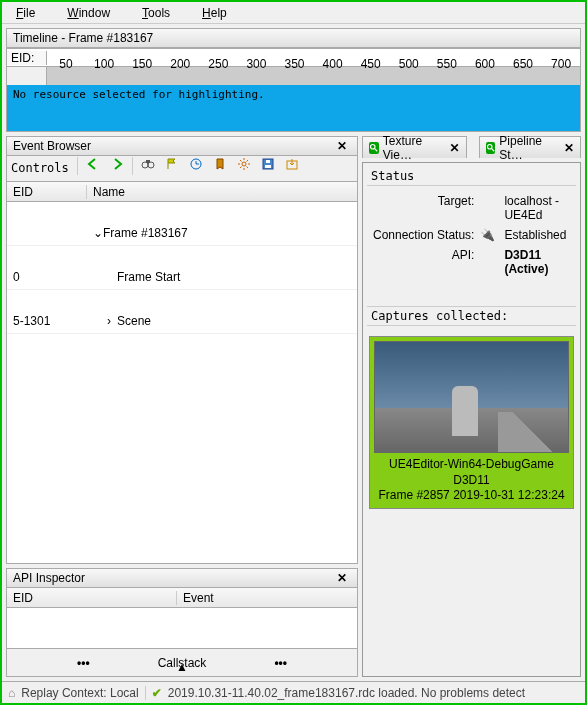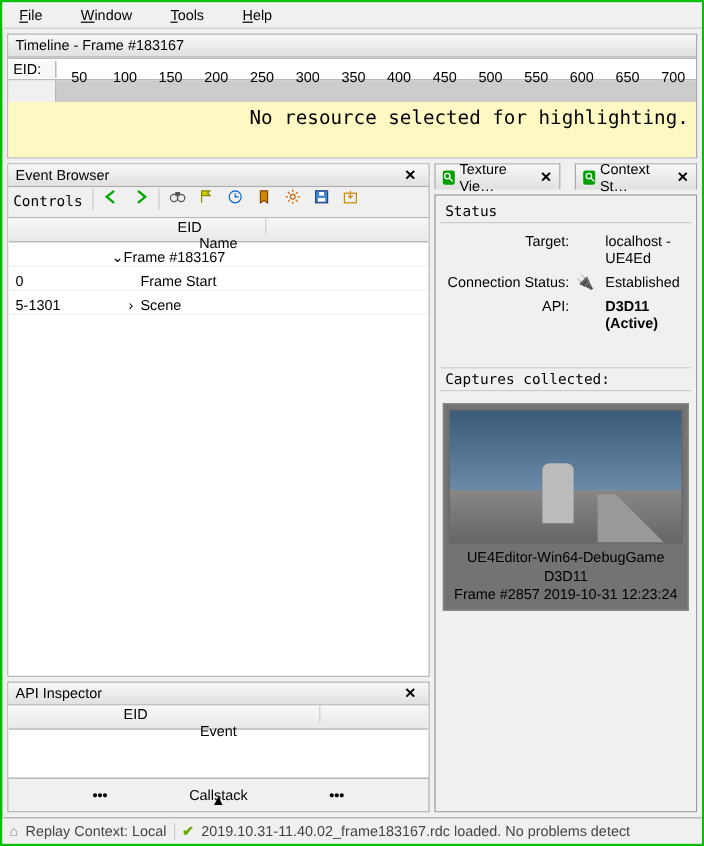--- a/index.html
+++ b/index.html
@@ -23,57 +23,57 @@
 
 .timeline { }
 .timeline-body { background:#fff; border-top:1px solid #aaa; }
 .tl-row1 { display:flex; align-items:center; border-bottom:1px solid #aaa; height:18px; font-family:monospace; font-size:11px; }
 .tl-row1 .eid { border-right:1px solid #aaa; padding:0 4px; width:40px; background:#f8f8f8; }
 .tl-ticks { flex:1; display:flex; position:relative; }
 .tl-ticks span { flex:1; text-align:center;margin-top:12px; }
 .tl-row2 { display:flex; align-items:center; height:18px; background:#ccc; font-family:monospace; font-size:11px; }
 .tl-row2 .spacer { width:40px; border-right:1px solid #aaa; background:#f0f0f0; height:100%; }
 .tl-row2 .scenebar { margin-left:2px; height:14px; background:#ddd; border:1px solid #888; padding:0 4px; flex:1; display:flex; align-items:center; }
-.tl-msg { padding:3px 6px; font-family:monospace; font-size:16px; background:#fef9c3; height:46px;text-align:right; }
+.tl-msg { padding:3px 6px; font-family:monospace; font-size:11px; background:#0ea5e9; height:46px; }
 
 .midrow { flex:1; display:flex; gap:4px; overflow:hidden; }
 .leftcol { width:352px; display:flex; flex-direction:column; gap:4px; }
 .rightcol { flex:1; display:flex; flex-direction:column; gap:4px; }
 
 .eventbrowser .toolbar { display:flex; align-items:flex-end; gap:2px; padding:6px 4px; background:#f0f0f0; border-bottom:1px solid #aaa; height:26px; }
 .toolbar .ctrllabel { font-family:monospace; margin-right:4px; }
 .tb-btn { width:22px; height:22px; border:1px solid transparent; display:flex; align-items:center; justify-content:center; cursor:pointer; border-radius:2px; }
 .tb-sep { width:1px; height:18px; background:#ccc; margin:0 2px; }
 
 .tree { background:#fff; flex:1; overflow:auto; }
-.tree-header { display:flex; background:linear-gradient(#f8f8f8,#e8e8e8); border-bottom:1px solid #aaa; height:20px; align-items:center;flex-direction:column; }
+.tree-header { display:flex; background:linear-gradient(#f8f8f8,#e8e8e8); border-bottom:1px solid #aaa; height:20px; align-items:center; }
 .tree-header .col1 { width:80px; border-right:1px solid #ccc; padding:0 6px; }
 .tree-header .col2 { flex:1; padding:0 6px; }
-.tree-row { display:flex; height:20px; align-items:flex-end; border-bottom:1px solid #f0f0f0; }
+.tree-row { display:flex; height:20px; align-items:flex-start; border-bottom:1px solid #f0f0f0;margin-top:24px; }
 .tree-row .col1 { width:80px; padding:0 6px; }
 .tree-row .col2 { flex:1; padding:0 6px; }
 .tree-row .arrow { display:inline-block; width:10px; }
 
 .apiinsp .tree { height:60px; flex:none; }
 .callstack { display:flex; align-items:center; justify-content:center; height:28px; border-top:1px solid #aaa; font-family:monospace; position:relative; }
 .callstack .dots { position:absolute; font-weight:bold; }
 .callstack .dots.l { left:70px; } .callstack .dots.r { right:70px; }
 .callstack .up { position:absolute; bottom:2px; }
 
 .tabs { display:flex; gap:12px; }
 .tab { display:flex; align-items:center; gap:4px; background:linear-gradient(#f8f8f8,#e0e0e0); border:1px solid #aaa; border-bottom:none; padding:2px 6px; height:22px; font-family:monospace; font-size:11px; }
 .tab .ticon { width:12px; height:12px; background:#00a000; border-radius:2px; display:flex; align-items:center; justify-content:center; }
 .tab .tx { font-weight:bold; margin-left:4px; cursor:pointer; }
 
 .statuspane { border:1px solid #999; background:#f0f0f0; flex:1; display:flex; flex-direction:column; padding:4px; }
 .status-title { font-family:monospace; padding:2px 4px; border-bottom:1px solid #ccc; margin-bottom:8px; }
 .status-grid { display:grid; grid-template-columns:auto 18px 1fr; gap:6px 6px; font-family:monospace; font-size:12px; padding:0 6px; }
 .status-grid .lbl { text-align:right; }
 .captures-title { font-family:monospace; padding:2px 4px; border-bottom:1px solid #ccc; border-top:1px solid #ccc; margin-top:30px; }
-.capcard { margin:10px 2px; border:1px solid #888; background:#737373; display:flex; flex-direction:column; align-items:center; padding:4px; }
+.capcard { margin:10px 2px; border:1px solid #888; background:#84cc16; display:flex; flex-direction:column; align-items:center; padding:4px; }
 .capimg { width:195px; height:112px; background:linear-gradient(#3a5a7a,#6a8aa8 60%,#888 60%,#666); position:relative; overflow:hidden; border:1px solid #666; }
 .capimg::before { content:""; position:absolute; left:40%; top:40%; width:26px; height:50px; background:#bbb; border-radius:6px 6px 0 0; }
 .capimg::after { content:""; position:absolute; right:0; bottom:0; width:70px; height:40px; background:linear-gradient(45deg,#999 0 50%, transparent 50%); }
 .capcap { text-align:center; margin-top:4px; line-height:1.3; font-size:12px; }
 
 .statusbar { height:22px; border-top:1px solid #aaa; background:#f0f0f0; display:flex; align-items:center; padding:0 6px; gap:6px; font-size:12px; color:#444; }
 .statusbar .homeicon { color:#888; }
 .statusbar .check { color:#6a0; font-weight:bold; }
 .statusbar .sep { width:1px; height:14px; background:#ccc; }
 svg { display:block; }
@@ -251,21 +251,21 @@
             <span>Texture Vie…</span>
             <span class="tx">✕</span>
           </div>
           <div class="tab">
             <div class="ticon">
                 <svg width="9" height="9" viewBox="0 0 12 12">
                   <circle cx="5" cy="5" r="3" fill="none" stroke="#fff" stroke-width="1.5"></circle>
                   <line x1="7.5" y1="7.5" x2="11" y2="11" stroke="#fff" stroke-width="1.5"></line>
                 </svg>
               </div>
-            <span>Context St…</span>
+            <span>Pipeline St…</span>
             <span class="tx">✕</span>
           </div>
         </div>
 
         <div class="statuspane">
           <div class="status-title">Status</div>
           <div class="status-grid">
             <div class="lbl">Target:</div>
             <div></div>
             <div>localhost - UE4Ed</div>

